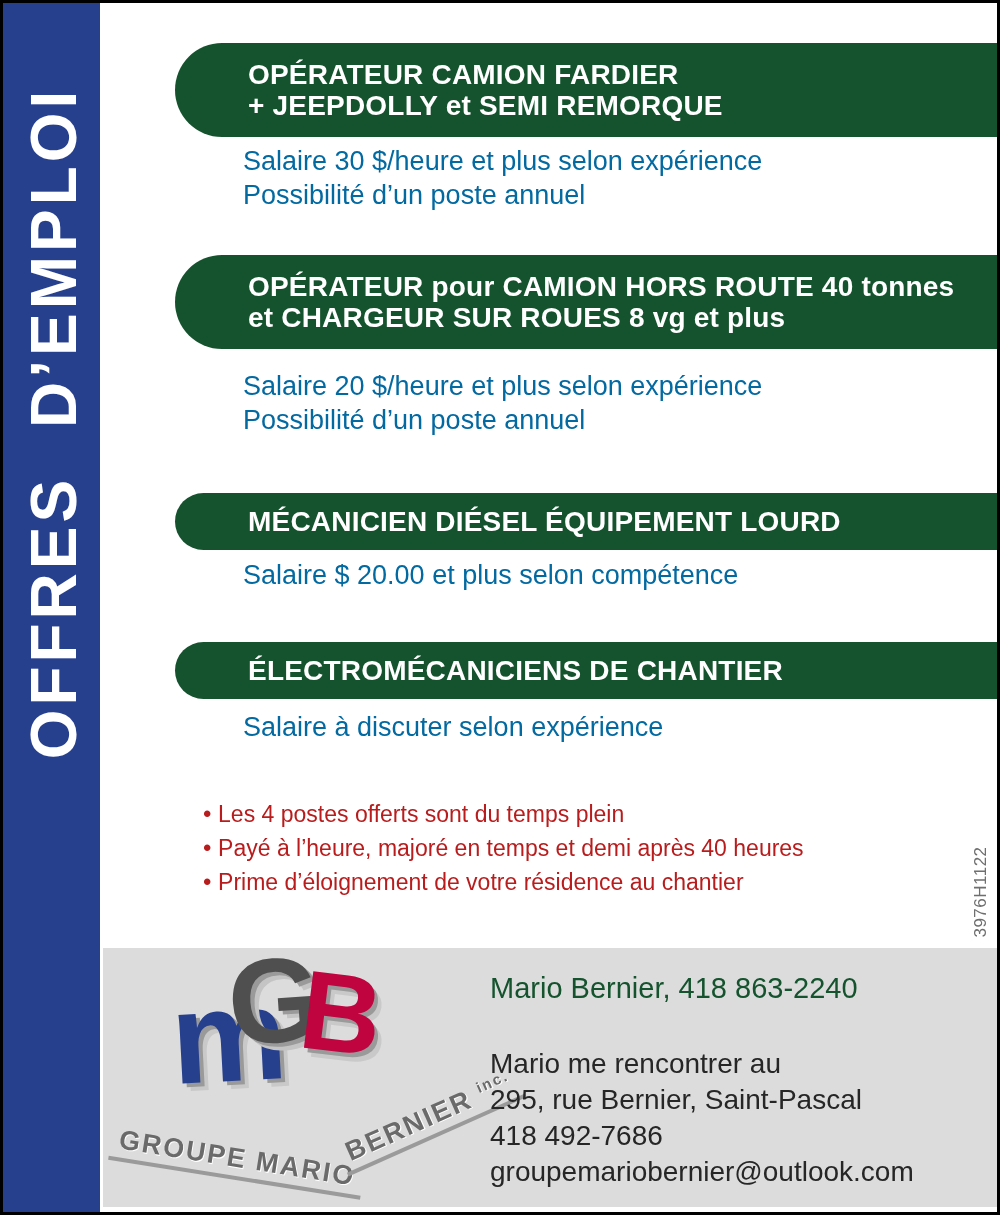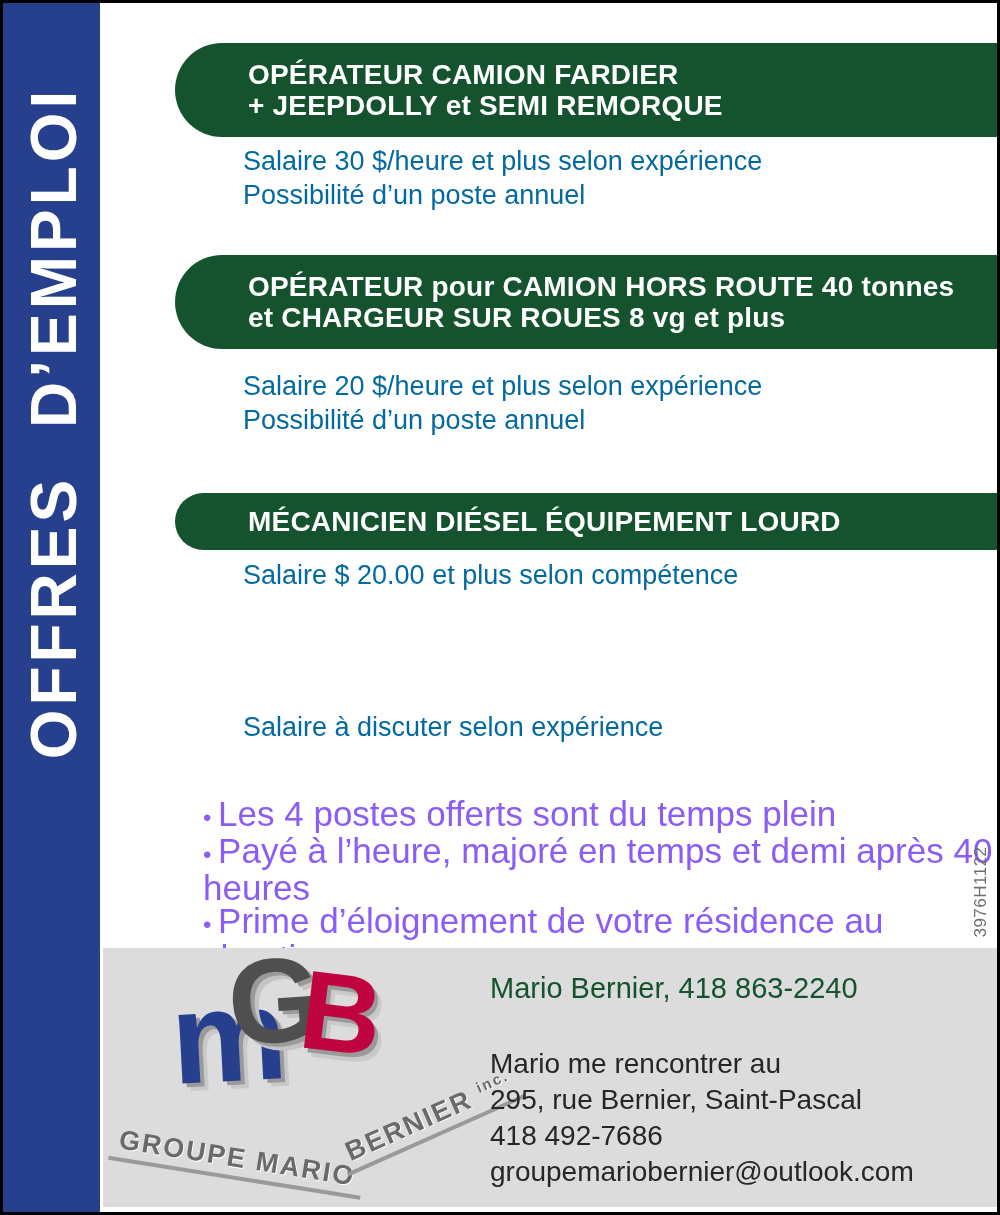--- a/index.html
+++ b/index.html
@@ -33,21 +33,21 @@
   .banner.two-line{height:94px; border-radius:47px 0 0 47px;}
   .banner.one-line{height:57px; border-radius:29px 0 0 29px;}
   .banner span{font-size:28px; font-weight:bold; line-height:31px; letter-spacing:0.2px;}
   
   .body-block{
     position:absolute; left:243px;
     color:#0369a1; font-size:27px; line-height:34px;
   }
   .bullet-list{
     position:absolute; left:203px; top:797px;
-    color:#8b5cf6; font-size:35px; line-height:33px;
+    color:#b91c1c; font-size:23px; line-height:33px;
   }
   .bullet-item::before{content:"• "; font-size:24px;}
   
   .ref-code{
     position:absolute; left:981px; top:892px;
     transform:translate(-50%,-50%) rotate(-90deg);
     white-space:nowrap; color:#6f6f6f; font-size:17px; letter-spacing:0.5px;
   }
   
   .footer{
@@ -127,20 +127,23 @@
     <div>Possibilité d’un poste annuel</div>
   </div>
 
   <div class="banner one-line" style="top:493px;">
     <span>MÉCANICIEN DIÉSEL ÉQUIPEMENT LOURD</span>
   </div>
   <div class="body-block" style="top:558px;">
     <div>Salaire $ 20.00 et plus selon compétence</div>
   </div>
 
+  <div class="banner one-line" style="top:642px;">
+    <span>ÉLECTROMÉCANICIENS DE CHANTIER</span>
+  </div>
   <div class="body-block" style="top:710px;">
     <div>Salaire à discuter selon expérience</div>
   </div>
 
   <div class="bullet-list">
     <div class="bullet-item">Les 4 postes offerts sont du temps plein</div>
     <div class="bullet-item">Payé à l’heure, majoré en temps et demi après 40 heures</div>
     <div class="bullet-item">Prime d’éloignement de votre résidence au chantier</div>
   </div>
 

